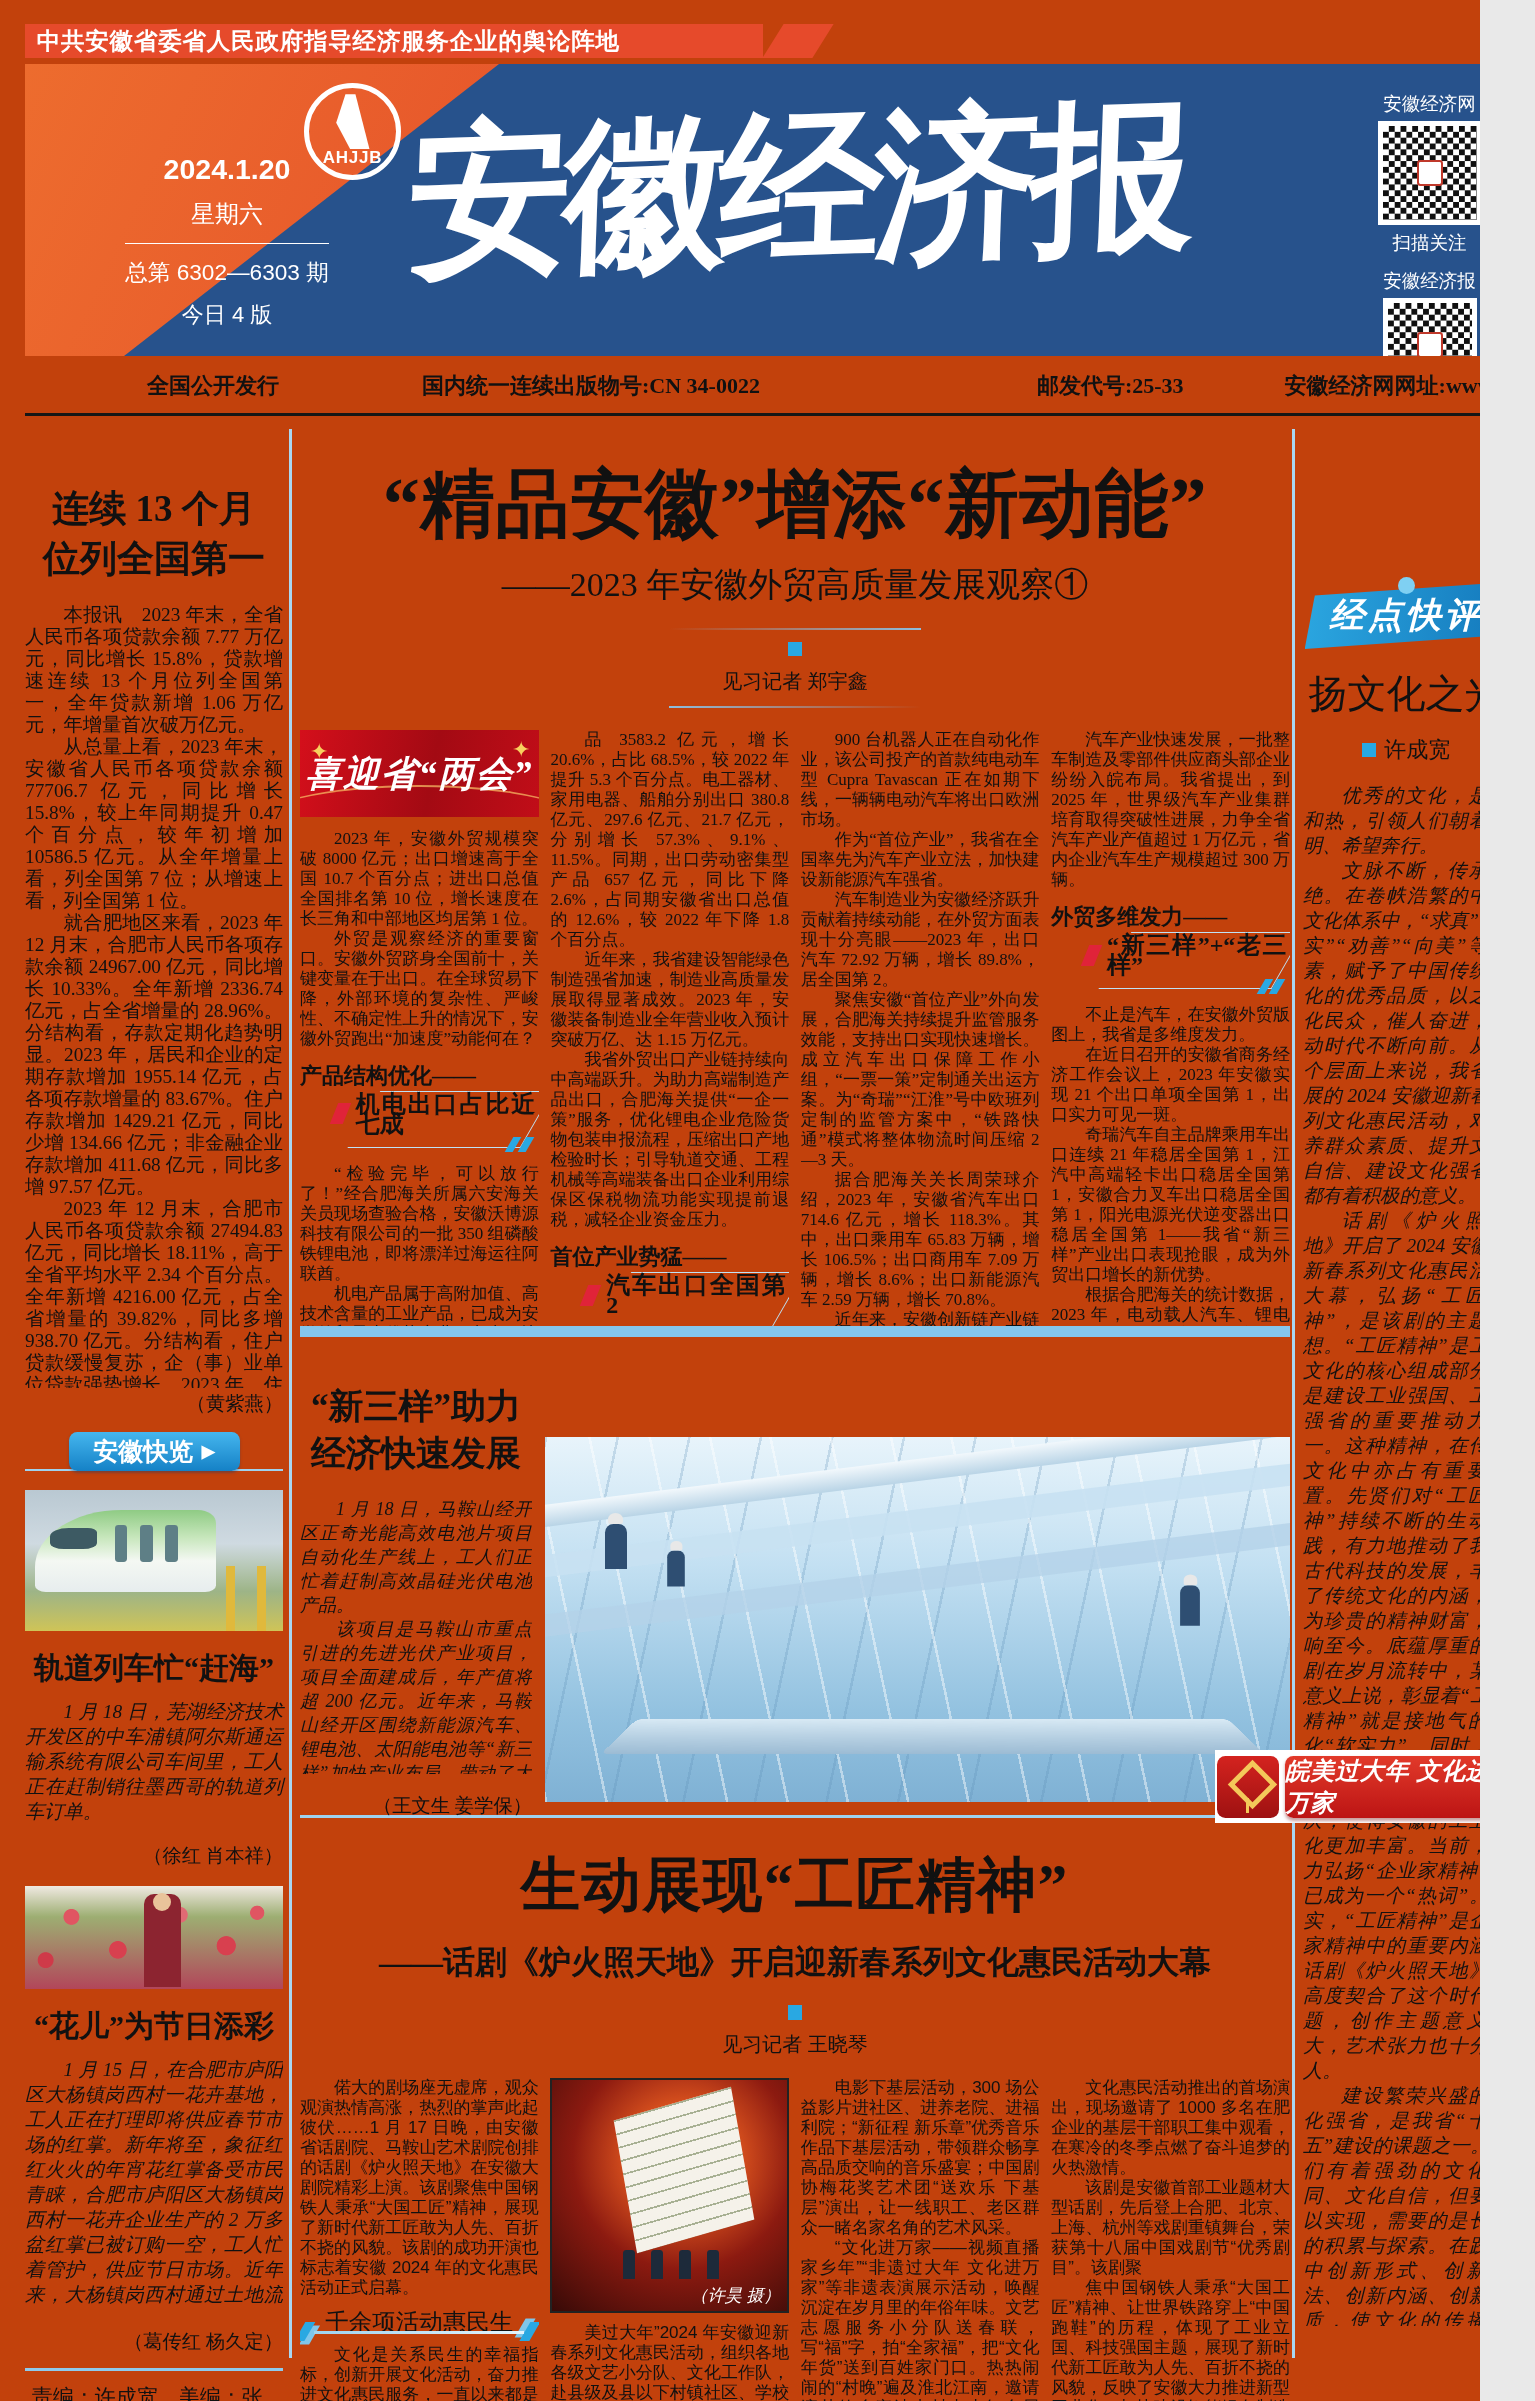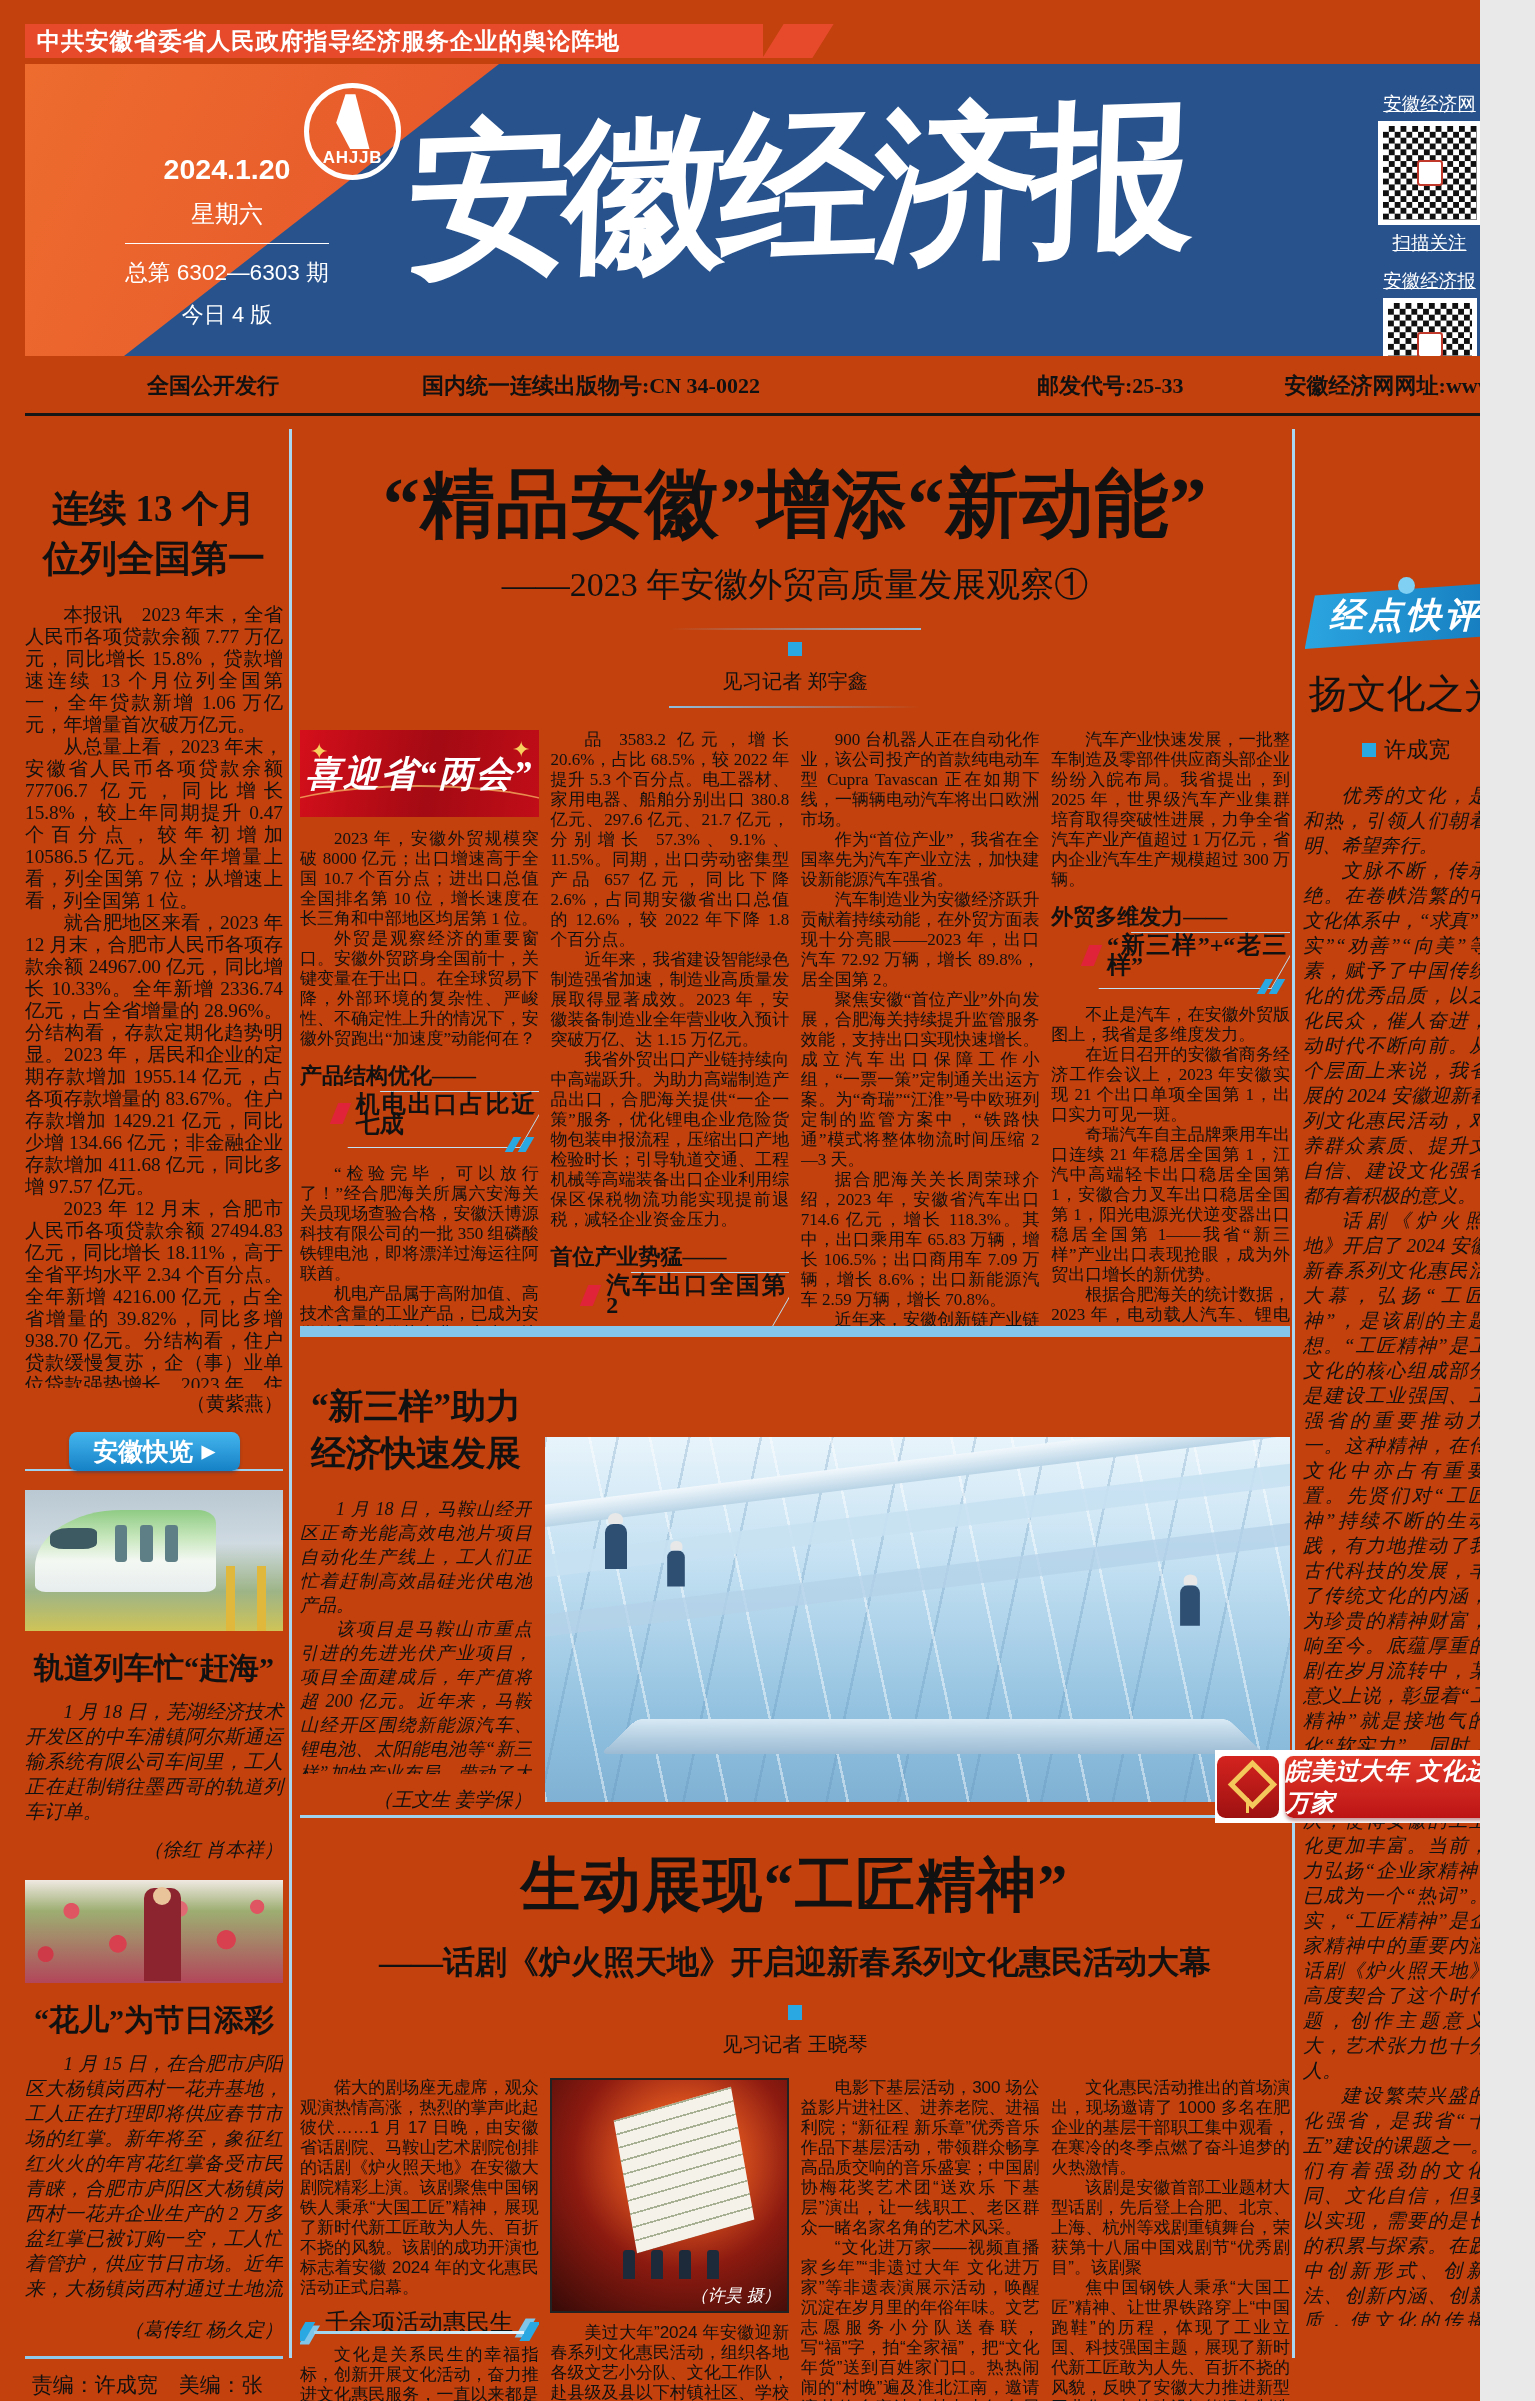--- a/index.html
+++ b/index.html
@@ -26,21 +26,21 @@
   .d1{font-size:28.5px;font-weight:700;}
   .d2{font-size:24px;margin-top:11.7px;}
   .dateblock hr{border:none;border-top:1.7px solid #fff;margin:13.4px 3.4px;}
   .d3{font-size:22.6px;}
   .d4{font-size:22px;margin-top:11.7px;}
   .papertitle{position:absolute;left:361px;top:40px;width:822px;text-align:center;color:#fff;
               font-size:164px;font-weight:800;line-height:1.05;letter-spacing:-8.4px;
               transform:rotate(-2deg) skewX(-4deg);white-space:nowrap;}
   .qrcol{position:absolute;right:17px;top:23.5px;width:127px;text-align:center;color:#fff;
          font-family:"Liberation Sans",sans-serif;}
-  .qrlabel{font-size:18.5px;margin:3.4px 0;text-decoration:underline;}
+  .qrlabel{font-size:18.5px;margin:3.4px 0;}
   .qr{width:94px;height:94px;margin:5px auto;background:
       repeating-conic-gradient(#101010 0% 25%,#ffffff 0% 50%);
       background-size:11.7px 11.7px;border:5px solid #fff;box-sizing:content-box;position:relative;}
   .qr .core{position:absolute;left:50%;top:50%;width:22px;height:22px;transform:translate(-50%,-50%);
             background:#fff;border:2.5px solid #c0392b;border-radius:3.4px;}
   
   .infobar{left:25px;top:364px;width:1485px;height:44px;display:flex;align-items:center;
            font-size:22px;font-weight:600;}
   .infobar span{white-space:nowrap;}
   .ib1{margin-left:122px;} .ib2{margin-left:143px;} .ib3{margin-left:277px;} .ib4{margin-left:101px;}
@@ -77,21 +77,21 @@
         radial-gradient(circle at 90% 26%,#e05562 6.7px,transparent 7.5px),
         radial-gradient(circle at 8% 72%,#cf3a49 7.5px,transparent 8.4px),
         linear-gradient(180deg,#f0e9e2 0%,#9dae72 30%,#b2465a 100%);}
   .florist{position:absolute;left:46%;top:8%;width:37px;height:90%;background:#8c2430;border-radius:10px 10px 0 0;}
   .florist::before{content:"";position:absolute;left:50%;top:-1.7px;width:18.5px;height:18.5px;margin-left:-9.2px;
                    background:#e9c39a;border-radius:50%;}
   .lc-h2{margin-top:17px;text-align:center;font-size:30px;font-weight:700;}
   .lc-text{margin-top:10px;font-size:19.3px;line-height:25px;text-align:justify;font-style:italic;}
   .lc-text p{margin:0;text-indent:2em;}
   .lc-clip{max-height:253px;overflow:hidden;}
-  .sig{text-align:right;font-size:19.3px;font-style:italic;margin-top:12px;}
+  .sig{text-align:right;font-size:19.3px;margin-top:18px;}
   .lc-foot{margin-top:13.4px;}
   .lc-foot .hr{height:2.5px;background:#8fcaec;}
   .editors{font-size:21px;margin-top:11.7px;padding-left:6.7px;}
   
   .mainarea{left:300px;top:429px;width:990px;}
   .m-h1{margin-top:35px;text-align:center;font-size:74px;font-weight:800;line-height:1.1;letter-spacing:0.8px;}
   .m-sub{margin-top:17px;text-align:center;font-size:34px;font-weight:400;}
   .byline-row{margin-top:20px;display:flex;align-items:center;justify-content:center;gap:11.7px;flex-direction:column;}
   .hl{height:1.7px;width:252px;background:linear-gradient(90deg,rgba(140,190,225,0),#8cbedf);}
   .hl.r{background:linear-gradient(90deg,#8cbedf,rgba(140,190,225,0));}

